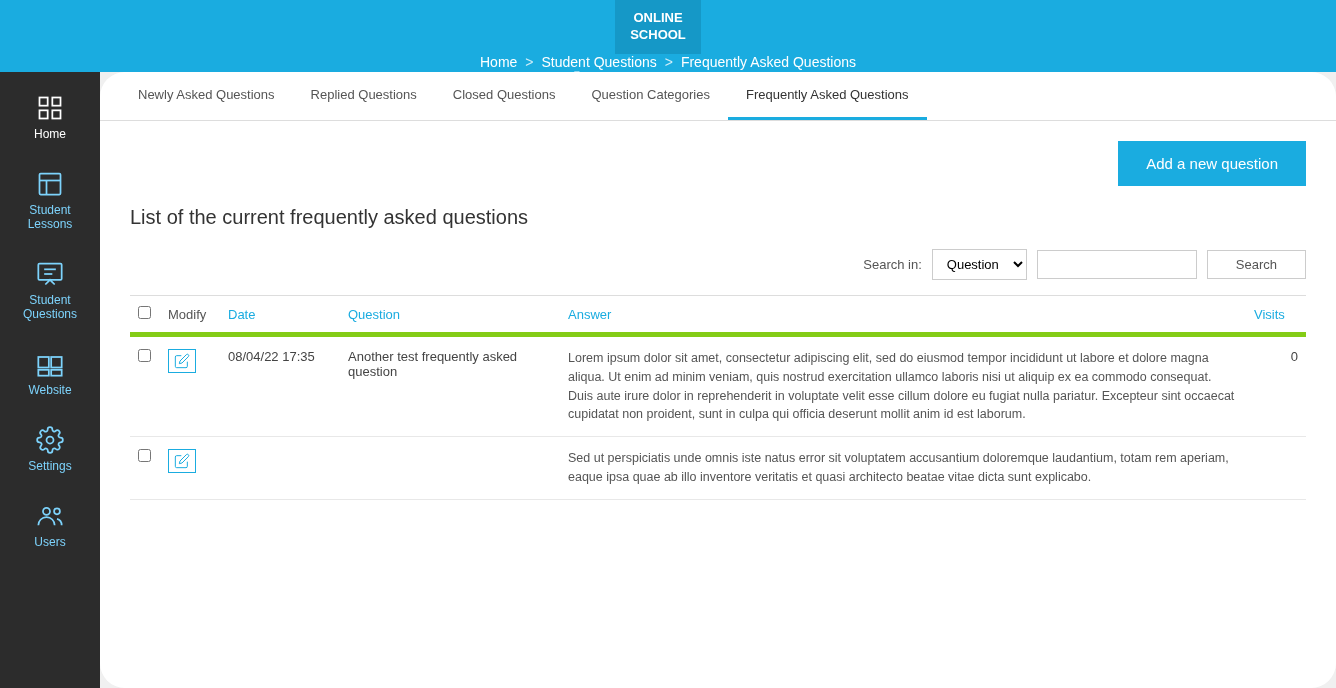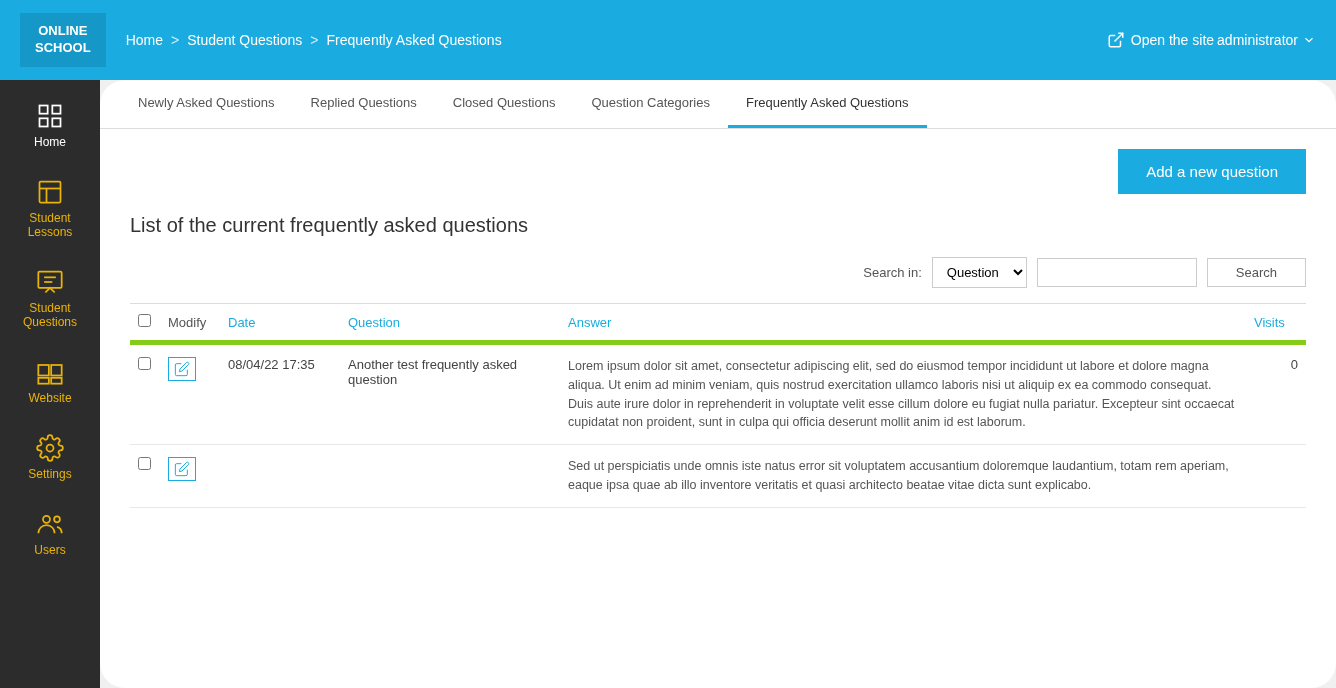--- a/index.html
+++ b/index.html
@@ -1,25 +1,26 @@
 <!DOCTYPE html>
 <html><head>
   <meta charset="utf-8">
   <style>
     * { margin: 0; padding: 0; box-sizing: border-box; }
     body { font-family: Arial, sans-serif; font-size: 14px; background: #f0f0f0; display: flex; flex-direction: column; height: 688px; overflow: hidden; }
 
     
     .topbar {
       background: #1AACE0;
-      height: 80px;
+      height: 72px;
       display: flex;
       align-items: center;
       padding: 0 20px;
       flex-shrink: 0;
+      flex-direction: column;
     }
     .topbar-brand {
       background: #1598c7;
       color: white;
       font-weight: bold;
       font-size: 13px;
       text-align: center;
       padding: 10px 15px;
       line-height: 1.3;
       margin-right: 20px;
@@ -81,21 +82,21 @@
       overflow-y: auto;
     }
     .sidebar-item {
       display: flex;
       flex-direction: column;
       align-items: center;
       gap: 5px;
       padding: 12px 10px;
       width: 100%;
       cursor: pointer;
-      color: #eab308;
+      color: #7dd3fc;
       font-size: 12px;
       text-align: center;
     }
     .sidebar-item.active { color: white; }
     .sidebar-icon {
       width: 28px;
       height: 28px;
       display: flex;
       align-items: center;
       justify-content: center;

